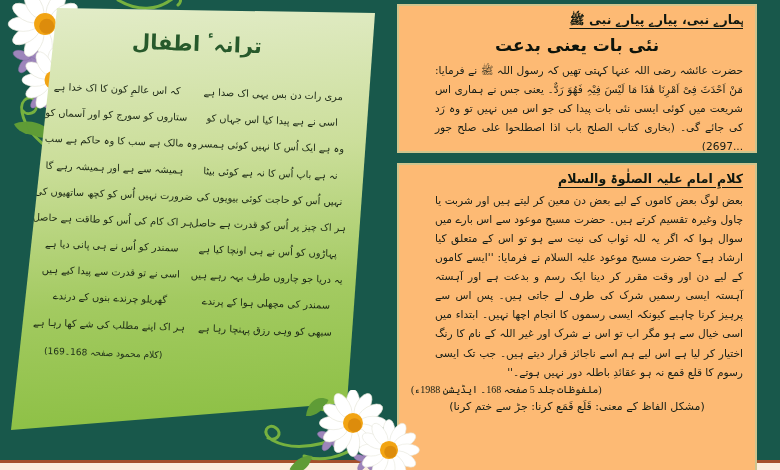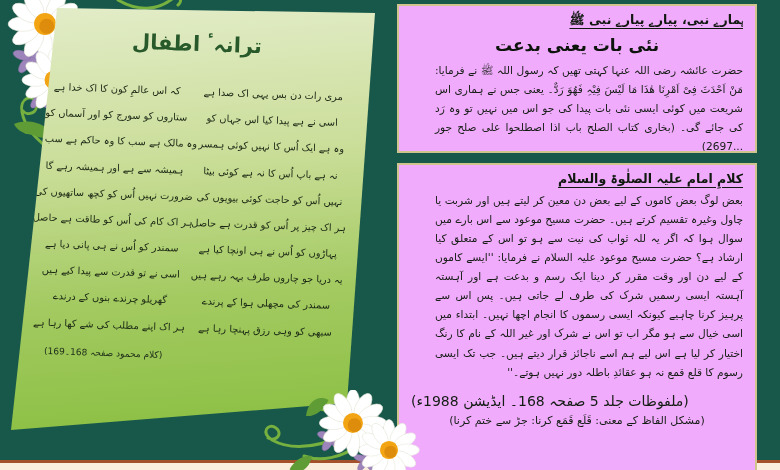--- a/index.html
+++ b/index.html
@@ -39,40 +39,40 @@
     font-size:9.8px; white-space:nowrap; color:#1a2613; line-height:1.55;
   }
   .poem-cite {
     text-align:left; font-size:9px; color:#20301a;
     margin:16px 0 0 14px; direction:rtl;
   }
 
   
   .panel {
     position:absolute; left:397px; width:360px;
-    background:#f0abfc; border:2px solid #cfc48d;
+    background:#fdba74; border:2px solid #cfc48d;
     direction:rtl; padding:6px 12px 5px 12px; z-index:3;
     overflow:hidden;
   }
   .panel-1 { top:4px;  height:149px; }
   .panel-2 { top:163px; height:334px; }
   .panel-header {
     font-size:12.5px; font-weight:600; text-align:right;
     text-decoration:underline; text-underline-offset:4px;
     margin-bottom:5px; color:#10180f;
   }
   .panel-title {
     font-size:17px; font-weight:bold; text-align:center;
     margin:1px 0 6px 0; color:#0d140c;
   }
   .panel-body {
     font-size:10.6px; line-height:1.8; text-align:justify;
     text-align-last:right; color:#161d15;margin-left:24px;
   }
-  .panel-ref { font-size:14px; text-align:left; margin-top:11px; direction:rtl; }
+  .panel-ref { font-size:10px; text-align:left; margin-top:2px; direction:rtl;font-family:Liberation Serif, serif; }
   .panel-glossary { font-size:11px; font-weight:normal; text-align:center; margin-top:5px; }
 
   
   .bottom-strip {
     position:absolute; left:0; right:0; bottom:0; height:10px;
     background:#fbeedd; border-top:3px solid #a4512b; z-index:2;
   }
 
   
   .flowers-top-left { position:absolute; left:0; top:-4px; width:210px; height:175px; z-index:1; }

